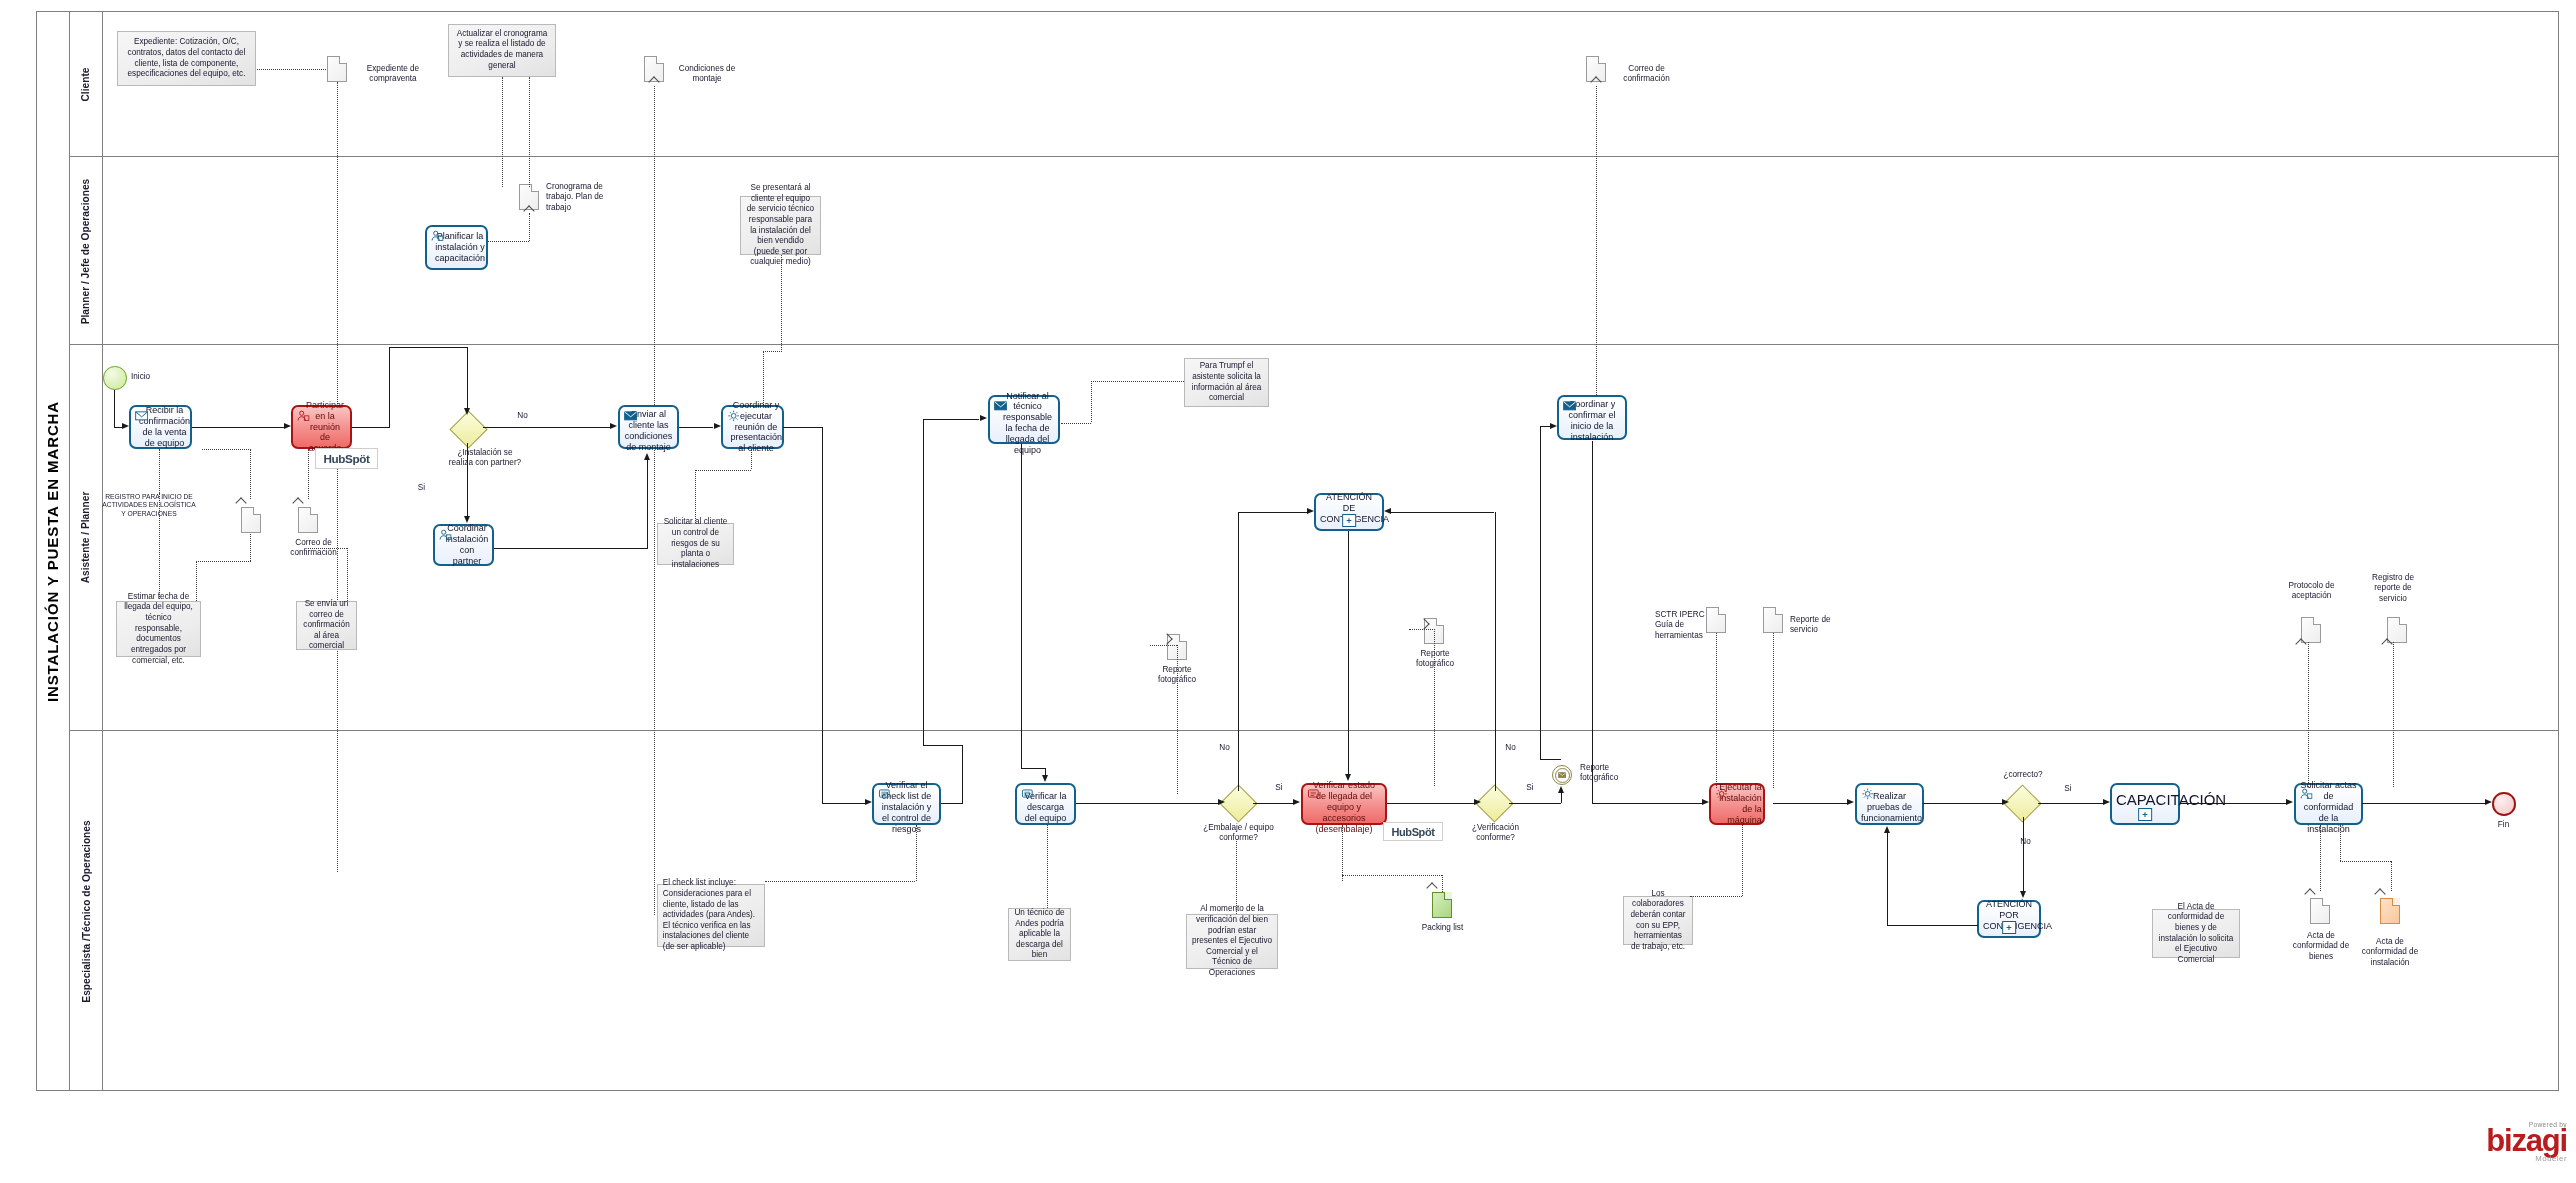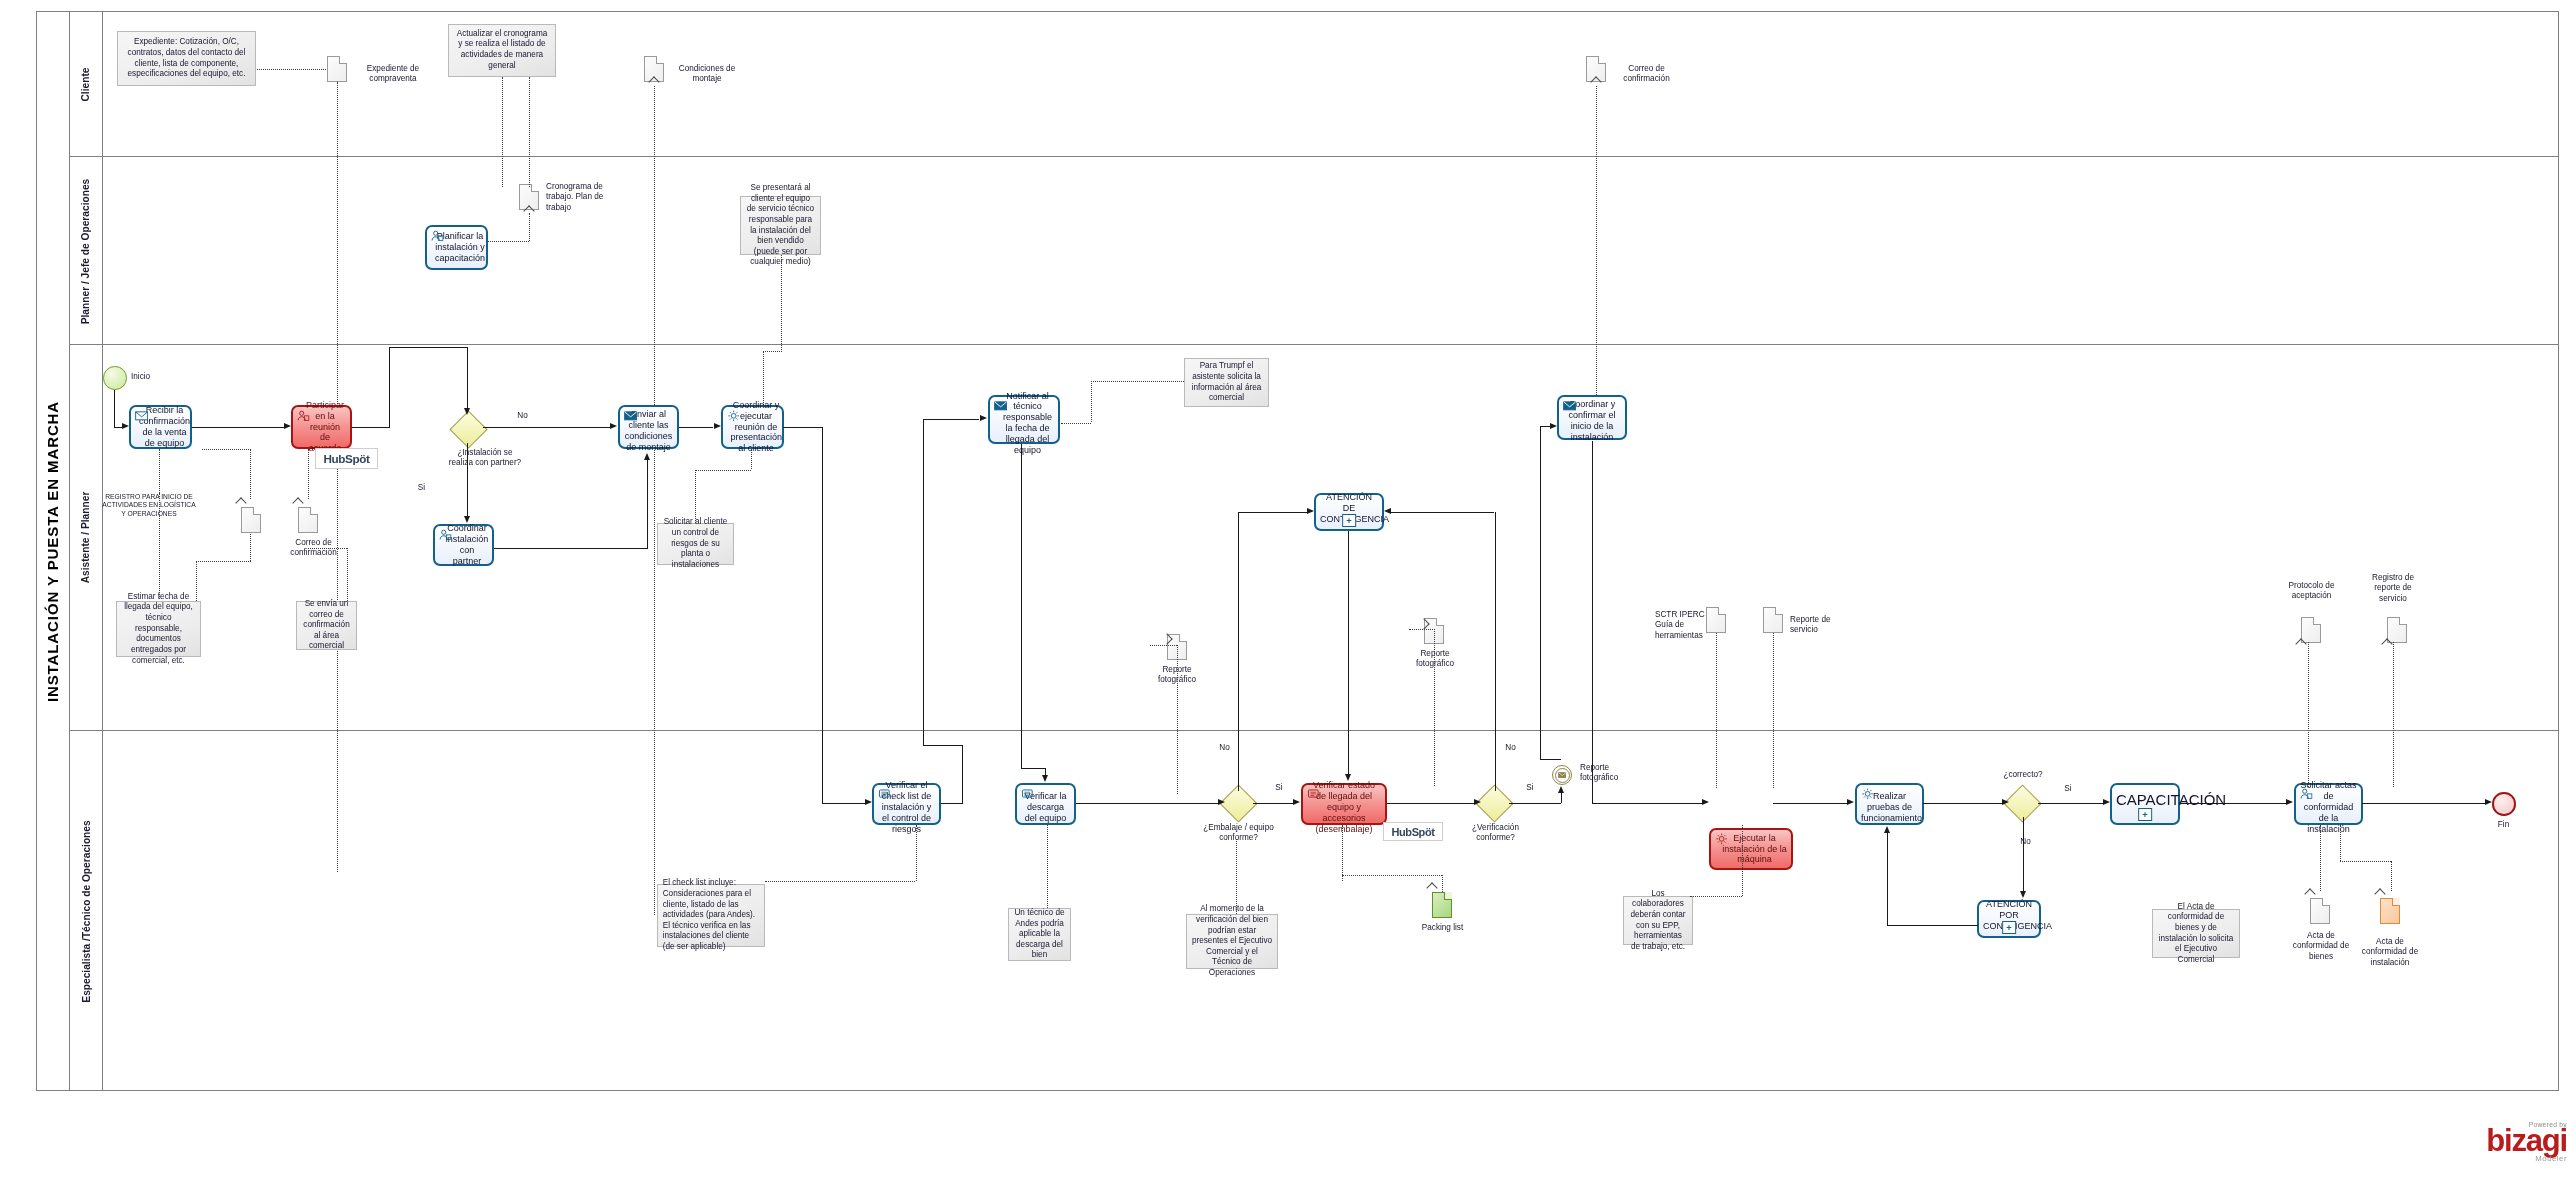--- a/index.html
+++ b/index.html
@@ -319,21 +319,21 @@
   <div class="ev ev-msg" style="left:1552px;top:765px;">
     <span class="inner">
       <svg viewBox="0 0 14 10" width="8.6" height="6.3">
         <rect x="0.6" y="0.6" width="12.8" height="8.8" fill="#8c8447" stroke="#8c8447" stroke-width="1"></rect>
         <path d="M0.6 0.6 L7 5.6 L13.4 0.6" fill="none" stroke="#fff" stroke-width="1"></path>
       </svg>
     </span>
   </div>
   <div class="txt l" style="left:1580px;top:763px;width:49px;">Reporte fotográfico</div>
 
-  <div class="task red" style="left:1709px;top:828px;width:84px;height:42px;">
+  <div class="task red" style="left:1709px;top:783px;width:56px;height:42px;text-align:right;">
     <svg class="tskicon" viewBox="0 0 20 20">
       <circle cx="10" cy="10" r="4" fill="none" stroke="#a81414" stroke-width="1.5"></circle>
       <g stroke="#a81414" stroke-width="1.5">
         <path d="M10 1v3M10 16v3M1 10h3M16 10h3M3.6 3.6l2.1 2.1M14.3 14.3l2.1 2.1M16.4 3.6l-2.1 2.1M5.7 14.3l-2.1 2.1"></path>
       </g>
     </svg>
     <span class="lbl" style="padding-left:7px;">Ejecutar la instalación de la máquina</span>
   </div>
 
   <div class="task" style="left:1855px;top:783px;width:69px;height:42px;">

